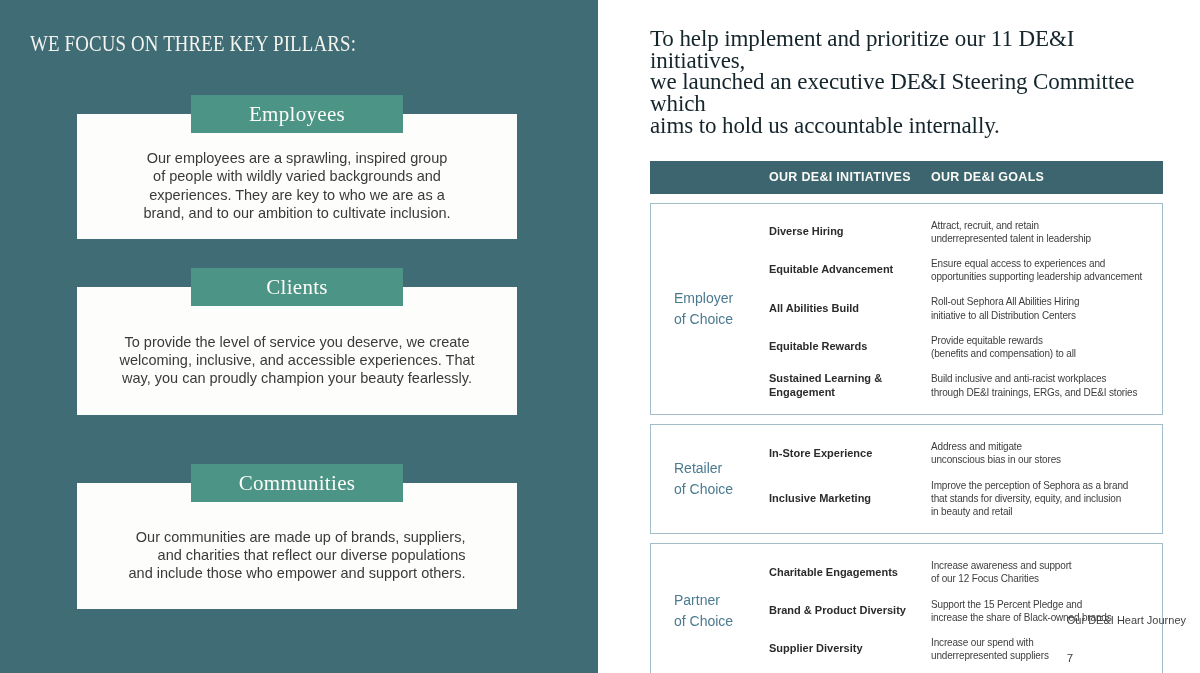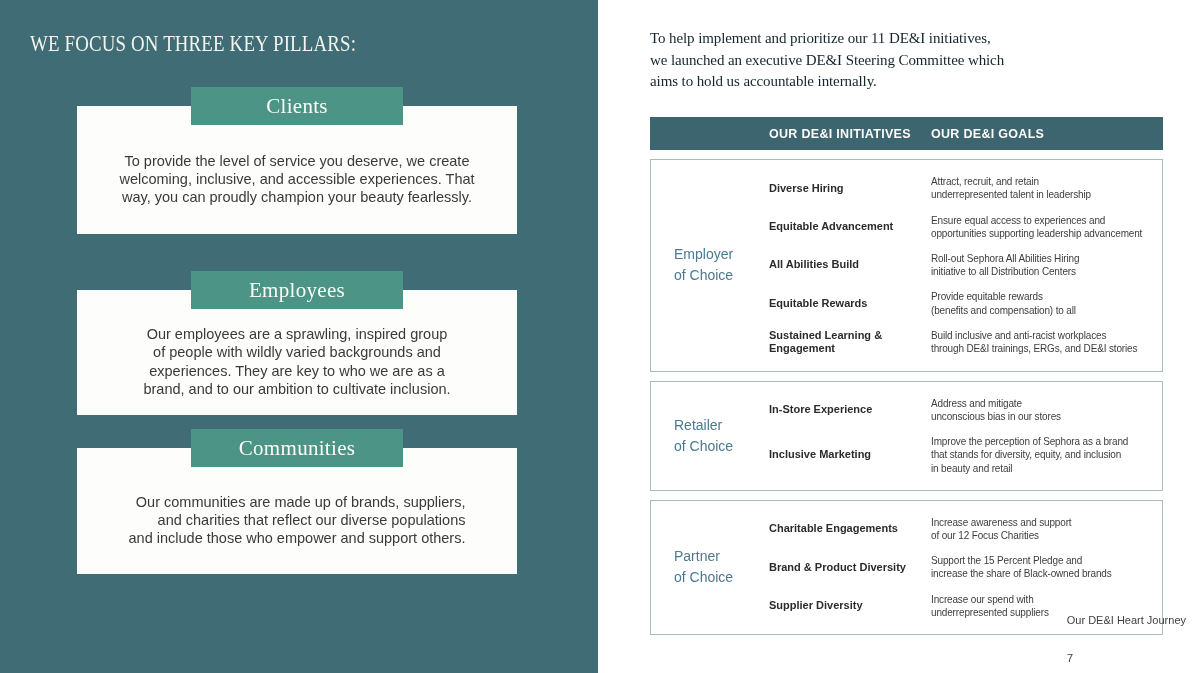--- a/index.html
+++ b/index.html
@@ -17,21 +17,21 @@
     font-size:23px;
     line-height:28px;
     color:#F4F4EE;
     white-space:nowrap;
   }
   .left-heading .squish { display:inline-block; transform:scaleX(0.82); transform-origin:left center; letter-spacing:0.2px; }
 
   .pillar { position:relative; width:440px; margin-left:77px; padding-top:19px; }
   .pillar-1 { margin-top:37px; }
   .pillar-2 { margin-top:29px; }
-  .pillar-3 { margin-top:14px; }
+  .pillar-3 { margin-top:49px; }
   .pillar-banner {
     position:absolute; top:0; left:50%; transform:translateX(-50%);
     width:212px; height:38px; background:#4C9486;
     display:flex; align-items:center; justify-content:center;
     font-family:"Liberation Serif", serif; font-size:21px; color:#FCFCF8;
     letter-spacing:0.3px;
   }
   .pillar-body {
     background:#FDFDFB; width:440px;
     display:flex; align-items:center; justify-content:center;
@@ -40,21 +40,21 @@
     white-space:pre-line;
   }
   .pillar-1 .pillar-body { min-height:125px; }
   .pillar-2 .pillar-body { min-height:128px; }
   .pillar-3 .pillar-body { min-height:126px;text-align:right; }
 
   
   .right-panel { flex:1; position:relative; padding:28px 37px 0 52px; background:#ffffff; }
   .intro {
     font-family:"Liberation Serif", serif;
-    font-size:15px; line-height:21.7px; color:#15252C;
+    font-size:23px; line-height:21.7px; color:#15252C;
     white-space:pre-line; letter-spacing:-0.1px;
   }
 
   .deai-table { margin-top:24px; }
   .thead {
     height:33px; background:#3C656F;
     display:grid; grid-template-columns:119px 162px 1fr;
     align-items:center;
   }
   .th { color:#FBFBF7; font-size:12.5px; font-weight:bold; letter-spacing:0.3px; }
@@ -85,43 +85,43 @@
   .page-number { font-size:11.5px; }
 </style>
 </head>
 <body>
 
 <div class="slide">
 
   <div class="left-panel">
     <h1 class="left-heading"><span class="squish">WE FOCUS ON THREE KEY PILLARS:</span></h1>
 
-    <section class="pillar pillar-2">
-      <div class="pillar-banner">
-        <span>Clients</span>
-      </div>
-      <div class="pillar-body">
-        <p>To provide the level of service you deserve, we create
-welcoming, inclusive, and accessible experiences. That
-way, you can proudly champion your beauty fearlessly.</p>
-      </div>
-    </section>
-
     <section class="pillar pillar-1">
       <div class="pillar-banner">
         <span>Employees</span>
       </div>
       <div class="pillar-body">
         <p>Our employees are a sprawling, inspired group
 of people with wildly varied backgrounds and
 experiences. They are key to who we are as a
 brand, and to our ambition to cultivate inclusion.</p>
       </div>
     </section>
 
+    <section class="pillar pillar-2">
+      <div class="pillar-banner">
+        <span>Clients</span>
+      </div>
+      <div class="pillar-body">
+        <p>To provide the level of service you deserve, we create
+welcoming, inclusive, and accessible experiences. That
+way, you can proudly champion your beauty fearlessly.</p>
+      </div>
+    </section>
+
     <section class="pillar pillar-3">
       <div class="pillar-banner">
         <span>Communities</span>
       </div>
       <div class="pillar-body">
         <p>Our communities are made up of brands, suppliers,
 and charities that reflect our diverse populations
 and include those who empower and support others.</p>
       </div>
     </section>

